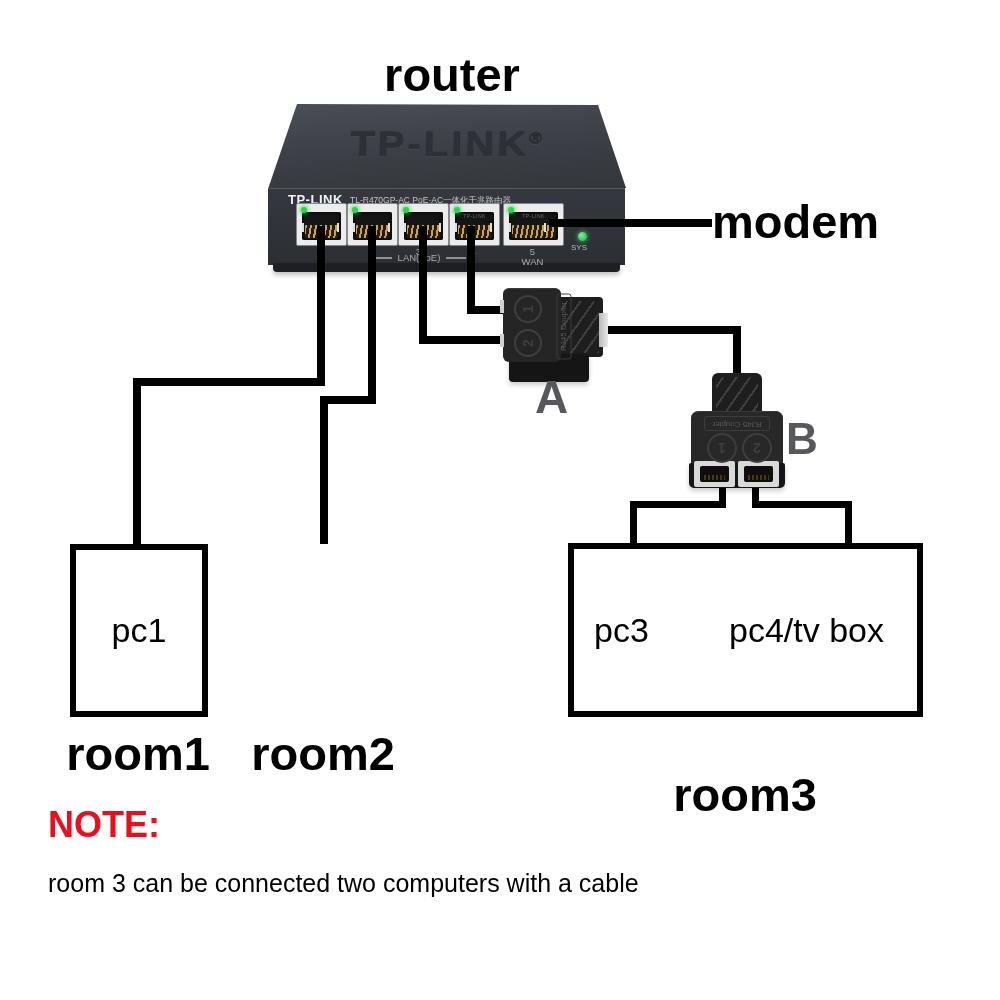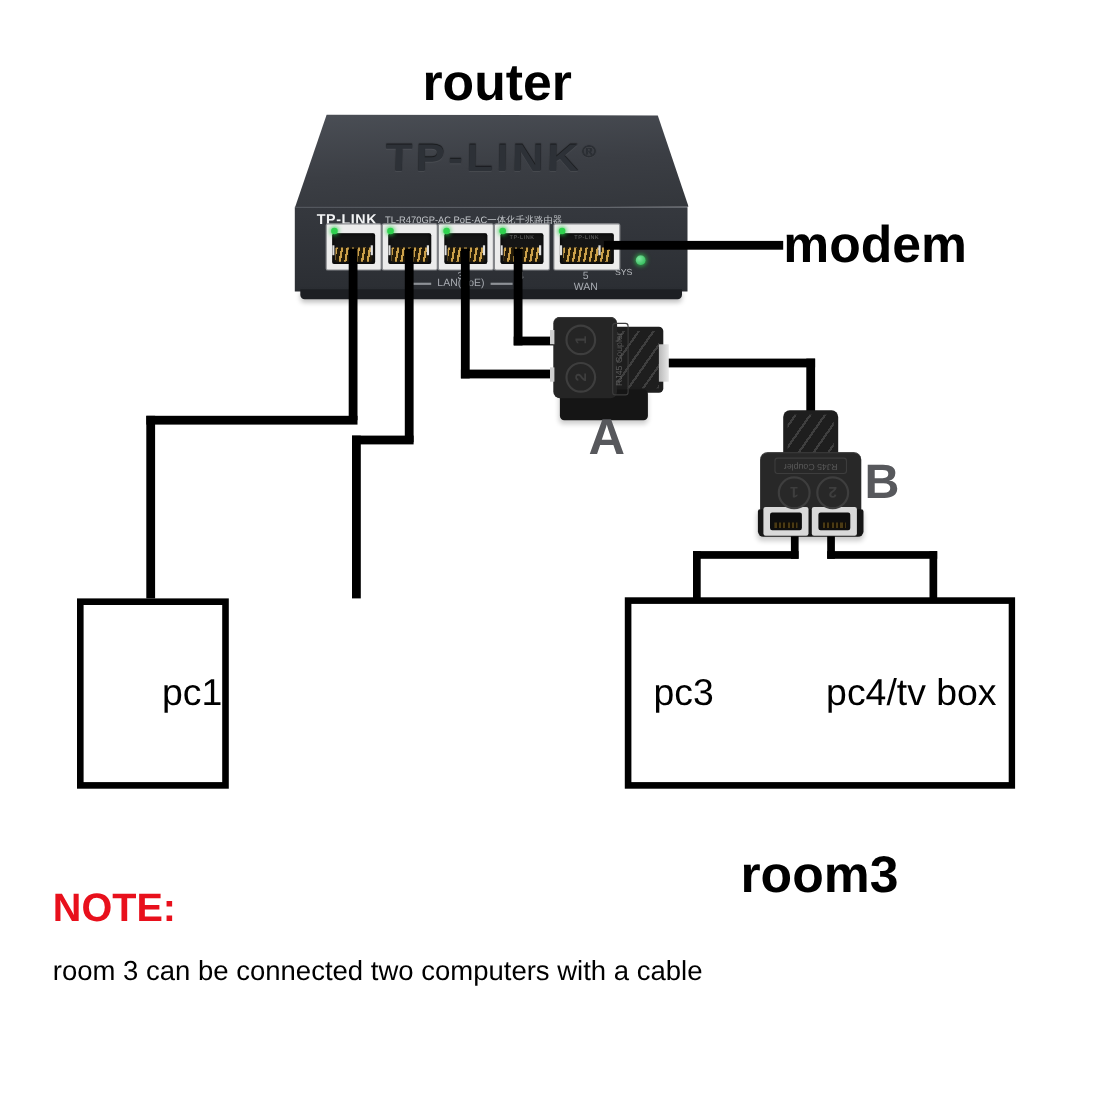--- a/index.html
+++ b/index.html
@@ -108,21 +108,21 @@
   <div class="portnum" style="left:449px;">4</div>
   <div class="portnum" style="left:508px;">5</div>
   <div class="lanrow">
     <div class="dash"></div>
     <span>LAN(PoE)</span>
     <div class="dash"></div>
   </div>
   <div class="portnum" style="left:508px;top:256px;">WAN</div>
   <div class="abs" style="left:578px;top:232px;width:9px;height:9px;border-radius:50%;z-index:4;
        background:radial-gradient(circle at 35% 35%,#7fe8a0,#1faf48);box-shadow:0 0 4px 1px rgba(47,210,78,.7);"></div>
-  <div class="abs" style="left:554px;top:243px;width:26px;text-align:center;font-size:8px;color:#b9bcc0;z-index:4;">SYS</div>
+  <div class="abs" style="left:566px;top:243px;width:26px;text-align:center;font-size:8px;color:#b9bcc0;z-index:4;">SYS</div>
 
   <div class="cable" style="left:549px;top:219px;width:163px;height:8px;"></div>
 
   <div class="cable" style="left:317px;top:226px;width:8px;height:156px;"></div>
   <div class="cable" style="left:133px;top:378px;width:192px;height:8px;"></div>
   <div class="cable" style="left:133px;top:378px;width:8px;height:166px;"></div>
 
   <div class="cable" style="left:368px;top:226px;width:8px;height:176px;"></div>
   <div class="cable" style="left:320px;top:396px;width:56px;height:8px;"></div>
   <div class="cable" style="left:320px;top:396px;width:8px;height:148px;"></div>
@@ -170,26 +170,28 @@
   </div>
   <div class="pcircle" style="left:742px;top:433px;width:26px;height:26px;">
     <span style="transform:rotate(180deg);display:block;">2</span>
   </div>
   <div class="abs" style="left:689px;top:463px;width:96px;height:25px;background:#161616;border-radius:2px 2px 5px 5px;z-index:6;
        box-shadow:0 3px 5px rgba(0,0,0,.2);"></div>
   <div class="bport" style="left:694px;top:461px;"></div>
   <div class="bport" style="left:738px;top:461px;"></div>
   <div class="ablabel" style="left:786px;top:417px;font-size:44px;">B</div>
 
-  <div class="pcbox" style="left:70px;top:544px;width:126px;height:161px;justify-content:flex-end;">
+  <div class="pcbox" style="left:70px;top:544px;width:126px;height:161px;">
     <span>pc1</span>
   </div>
   <div class="pcbox" style="left:568px;top:543px;width:343px;height:162px;justify-content:flex-start;">
     <span style="position:absolute;left:20px;top:50%;transform:translateY(-50%);">pc3</span>
-    <span style="position:absolute;left:155px;top:50%;transform:translateY(-50%);margin-left:22px;">pc4/tv box</span>
+    <span style="position:absolute;left:155px;top:50%;transform:translateY(-50%);">pc4/tv box</span>
   </div>
 
+  <div class="roomlabel" style="left:53px;top:730px;">room1</div>
+  <div class="roomlabel" style="left:238px;top:730px;">room2</div>
   <div class="roomlabel" style="left:660px;top:731px;margin-top:40px;">room3</div>
 
   <div class="note-heading">NOTE:</div>
   <div class="note-line" style="top:869px;">room 3 can be connected two computers with a cable</div>
 
 </div>
 
 </body></html>

